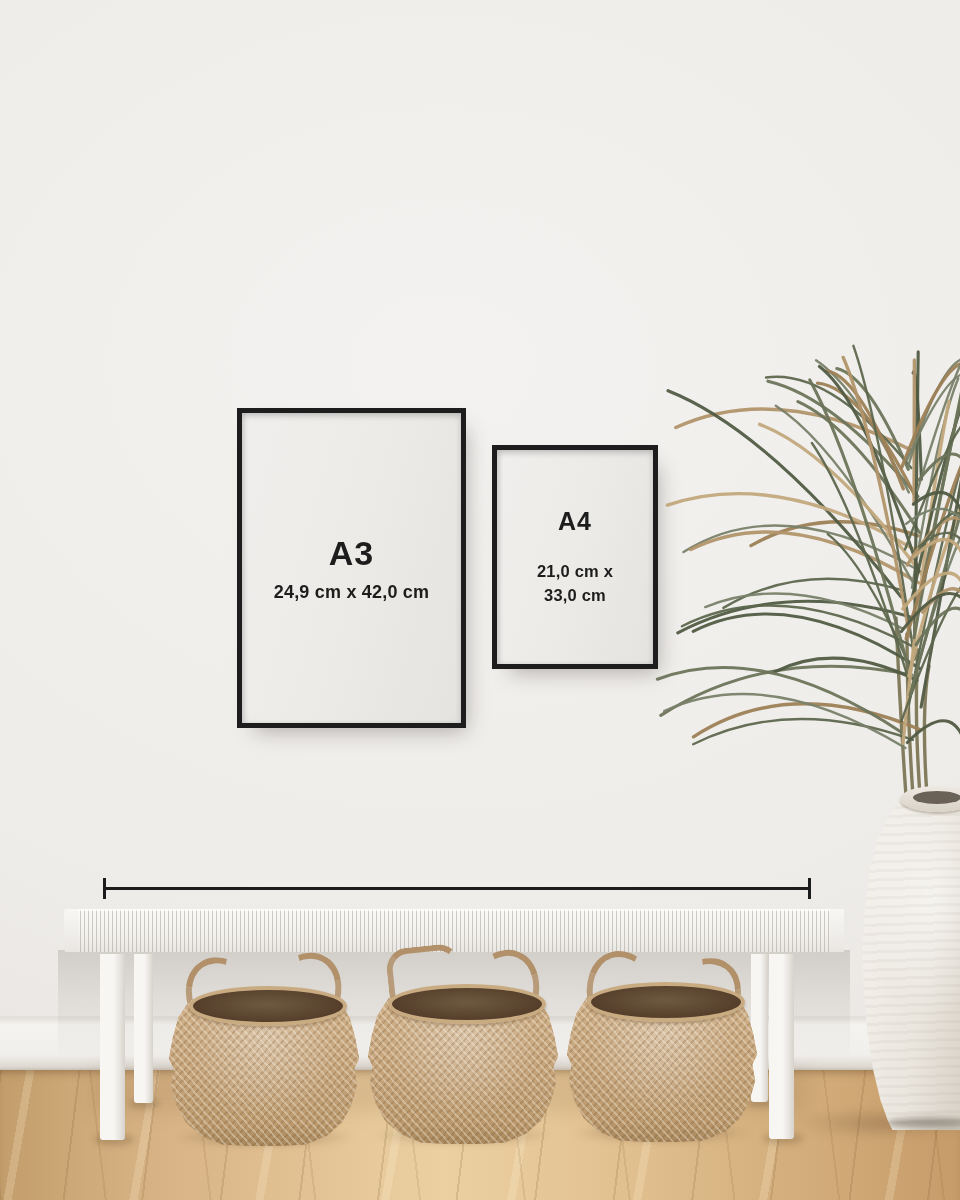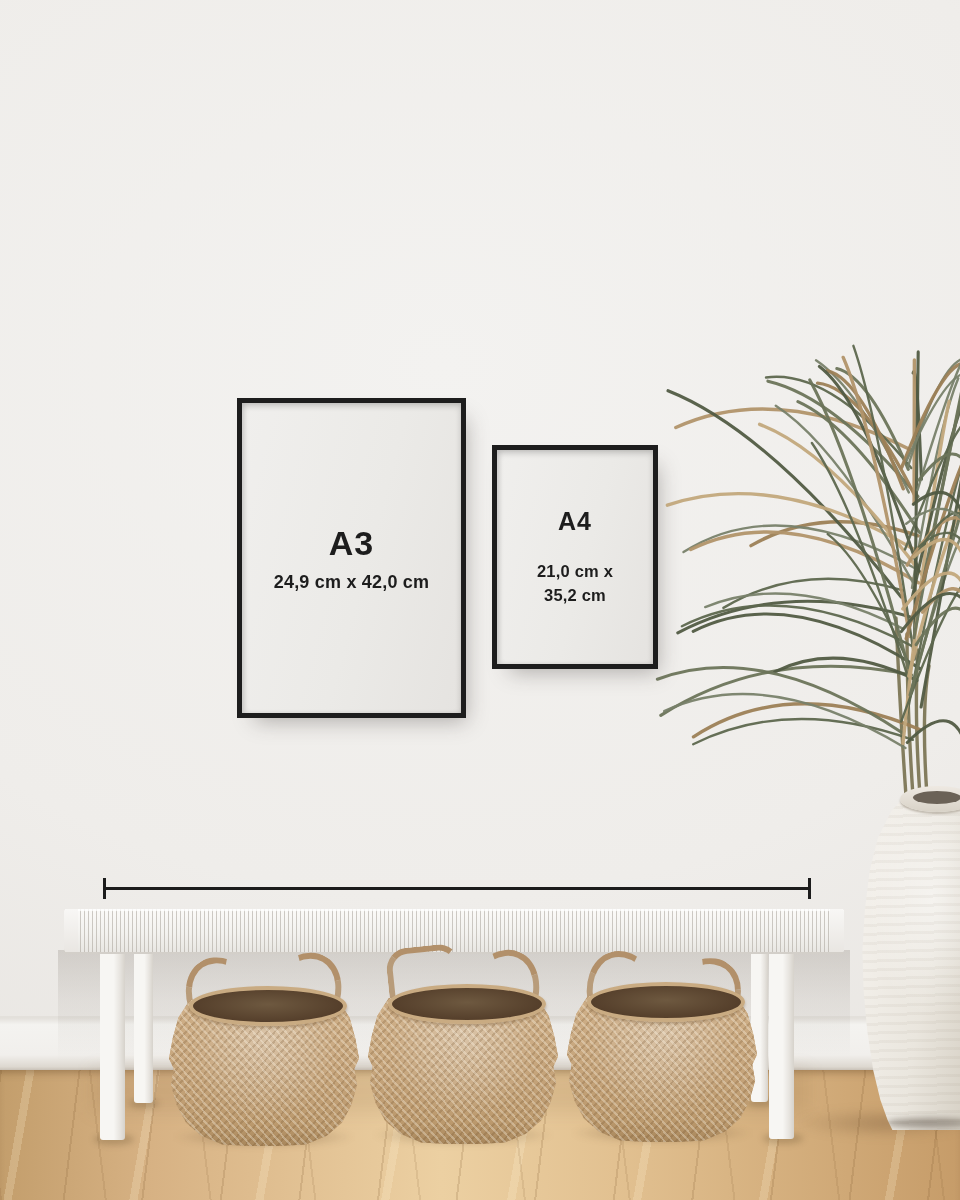--- a/index.html
+++ b/index.html
@@ -39,21 +39,21 @@
     position:absolute;background:#1d1d1d;border:5px solid var(--frame-border,#1d1d1d);
     box-shadow: 9px 12px 20px -9px rgba(55,50,45,.35);
     display:flex;align-items:center;justify-content:center;
   }
   .frame-inner{
     width:100%;height:100%;
     background:linear-gradient(105deg,#f0efed 0%,#ebeae7 55%,#e5e3e0 100%);
     box-shadow: inset 0 3px 6px rgba(0,0,0,.18), inset 3px 0 5px rgba(0,0,0,.07);
     display:flex;flex-direction:column;align-items:center;justify-content:center;
   }
-  .frame-a3{left:237px;top:398px;width:219px;height:310px;}
+  .frame-a3{left:237px;top:408px;width:219px;height:310px;}
   .frame-a4{left:492px;top:445px;width:156px;height:214px;}
   .frame-label{color:#1d1d1d;font-weight:bold;}
   .frame-a3 .frame-label{font-size:34px;letter-spacing:1px;}
   .frame-a4 .frame-label{font-size:25px;letter-spacing:1px;}
   .frame-dims{color:#1d1d1d;font-weight:bold;text-align:center;}
   .frame-a3 .frame-dims{font-size:18px;margin-top:9px;letter-spacing:.2px;}
   .frame-a4 .frame-dims{font-size:16.5px;margin-top:24px;line-height:1.45;letter-spacing:.2px;}
   
   .bench-wall-shadow{
     position:absolute;left:58px;top:950px;width:792px;height:112px;z-index:3;
@@ -169,21 +169,21 @@
     <div class="frame-inner">
       <div class="frame-label">A3</div>
       <div class="frame-dims">24,9 cm x 42,0 cm</div>
     </div>
   </div>
   <div class="frame frame-a4">
     <div class="frame-inner">
       <div class="frame-label">A4</div>
       <div class="frame-dims">
         <span>21,0 cm x</span><br>
-        <span>35,2 cm</span>
+        <span>33,0 cm</span>
       </div>
     </div>
   </div>
 
   <div class="ruler-line"></div>
   <div class="ruler-cap cap-left"></div>
   <div class="ruler-cap cap-right"></div>
 
   <svg class="plant" viewBox="0 0 372 500" xmlns="http://www.w3.org/2000/svg">
     <g>

